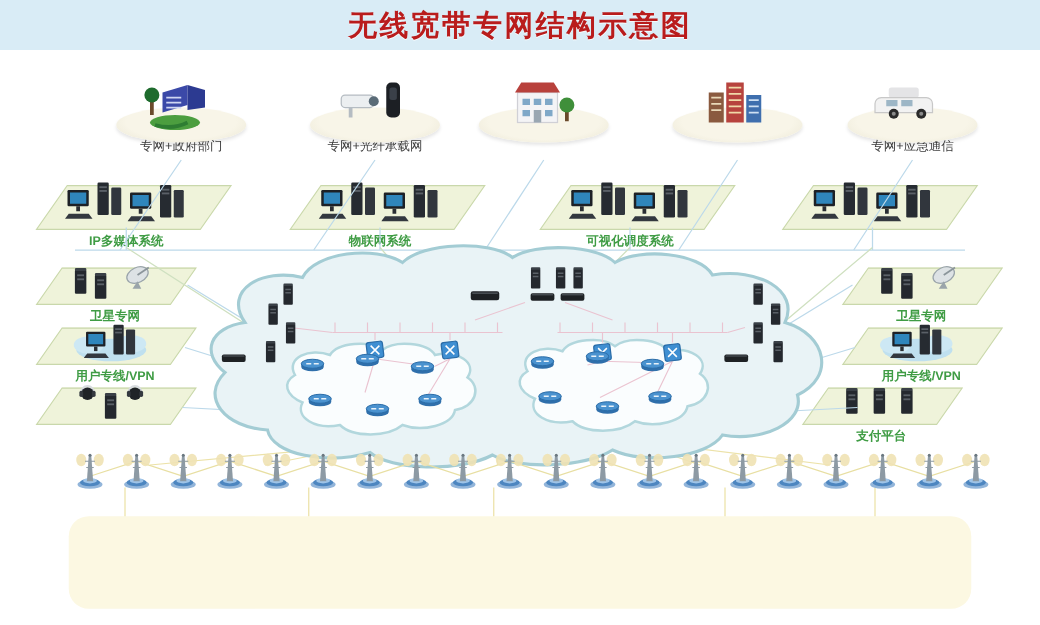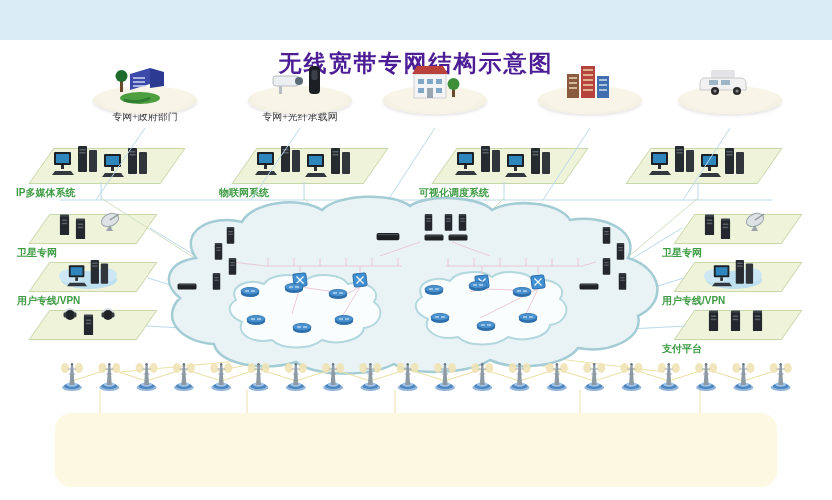--- a/index.html
+++ b/index.html
@@ -1,31 +1,31 @@
 <!DOCTYPE html>
 <html><head>
 <meta charset="utf-8">
 <style>
   html,body{margin:0;padding:0;background:#fff;}
   .scene{position:relative;width:832px;height:500px;background:#fff;overflow:hidden;
          font-family:"Liberation Sans","DejaVu Sans",sans-serif;}
   .hdr{position:absolute;left:0;top:0;width:832px;height:40px;background:#d9ecf6;}
   .title{width:100%;text-align:center;line-height:40px;font-size:23px;font-weight:bold;
-         color:#4c1d95;letter-spacing:2px;text-shadow:0 1px 0 rgba(255,255,255,.8);margin-top:43px;}
+         color:#b91c1c;letter-spacing:2px;text-shadow:0 1px 0 rgba(255,255,255,.8);}
   svg.lay{position:absolute;left:0;top:0;}
   #bg{z-index:1;} .mid{z-index:2;} #fg{z-index:3;} .top{z-index:4;}
   
-  .sector{position:absolute;top:56px;width:130px;text-align:center;font-family:Liberation Serif, serif;}
+  .sector{position:absolute;top:56px;width:130px;text-align:center;}
   .oval{position:absolute;left:13px;top:30px;width:104px;height:28px;border-radius:50%;
         background:radial-gradient(ellipse at 50% 40%,#f8f5e8 60%,#e9e5d2 100%);
         box-shadow:0 2px 3px rgba(0,0,0,.10);}
   .sector svg{position:relative;display:block;margin:0 auto;}
   .sec-label{margin-top:2px;font-size:10px;color:#3b3b3b;}
   
-  .sysg{position:absolute;width:170px;text-align:left;}
+  .sysg{position:absolute;width:170px;text-align:center;}
   .plat{position:absolute;background:#eff3da;border:1px solid #c9d8ab;transform:skewX(-35deg);}
   .sysg svg{position:relative;display:block;margin:0 auto;}
   .sys-label{position:absolute;width:100%;font-size:10px;font-weight:bold;color:#3f9c44;}
   
   .lbl-green{position:absolute;font-size:10px;font-weight:bold;color:#3f9c44;text-align:center;}
   .lbl-blue{position:absolute;font-size:9.5px;font-weight:bold;color:#2f82b5;text-align:center;}
   .dbbox{position:absolute;width:26px;height:9px;border-radius:2px;
          background:linear-gradient(#6fb1e0,#2f7fc1);color:#fff;font-size:5px;
          line-height:9px;text-align:center;box-shadow:0 1px 1px rgba(0,0,0,.2);}
   .tinylbl{position:absolute;font-size:4.5px;color:#555;text-align:center;}
@@ -188,20 +188,21 @@
       <svg width="70" height="52">
         <rect x="16" y="14" width="24" height="8" rx="2" fill="#e4e4e6"></rect>
         <path d="M10,22 h36 a5,5 0 0 1 5,5 v7 h-46 v-7 a5,5 0 0 1 5,-5 z" fill="#f2f2f2" stroke="#c8c8c8"></path>
         <rect x="14" y="24" width="9" height="5" fill="#9db6c6"></rect>
           <rect x="26" y="24" width="9" height="5" fill="#9db6c6"></rect>
         <circle cx="20" cy="35" r="4" fill="#2a2a2a"></circle>
           <circle cx="42" cy="35" r="4" fill="#2a2a2a"></circle>
         <circle cx="20" cy="35" r="1.6" fill="#8a8a8a"></circle>
           <circle cx="42" cy="35" r="1.6" fill="#8a8a8a"></circle>
       </svg>
+      <div class="sec-label">专网+应急通信</div>
     </div>
 
     <div class="sysg" style="left:16px;top:140px">
       <div class="plat" style="left:25px;top:8px;width:130px;height:34px"></div>
       <svg width="110" height="44">
         <use href="#sym-pcgroup" x="6" y="4" width="46" height="36"></use>
         <use href="#sym-pcgroup" x="56" y="6" width="46" height="36"></use>
       </svg>
       <div class="sys-label" style="top:46px">IP多媒体系统</div>
     </div>
@@ -269,21 +270,21 @@
     <div class="sysg" style="left:662px;top:256px;width:150px">
       <div class="plat" style="left:22px;top:6px;width:106px;height:28px"></div>
       <svg width="110" height="36">
         <ellipse cx="52" cy="24" rx="28" ry="9" fill="#bfe0ef"></ellipse>
         <ellipse cx="34" cy="20" rx="12" ry="7" fill="#cde8f4"></ellipse>
         <ellipse cx="68" cy="19" rx="12" ry="7" fill="#cde8f4"></ellipse>
         <use href="#sym-pcgroup" x="30" y="2" width="42" height="33"></use>
       </svg>
       <div class="sys-label" style="top:38px">用户专线/VPN</div>
     </div>
-    <div class="sysg" style="left:662px;top:304px;width:150px">
+    <div class="sysg" style="left:630px;top:304px;width:150px">
       <div class="plat" style="left:22px;top:6px;width:106px;height:28px"></div>
       <svg width="110" height="36">
         <use href="#sym-server" x="26" y="6" width="11" height="22"></use>
         <use href="#sym-server" x="48" y="6" width="11" height="22"></use>
         <use href="#sym-server" x="70" y="6" width="11" height="22"></use>
       </svg>
       <div class="sys-label" style="top:38px">支付平台</div>
     </div>
   </div>
 

